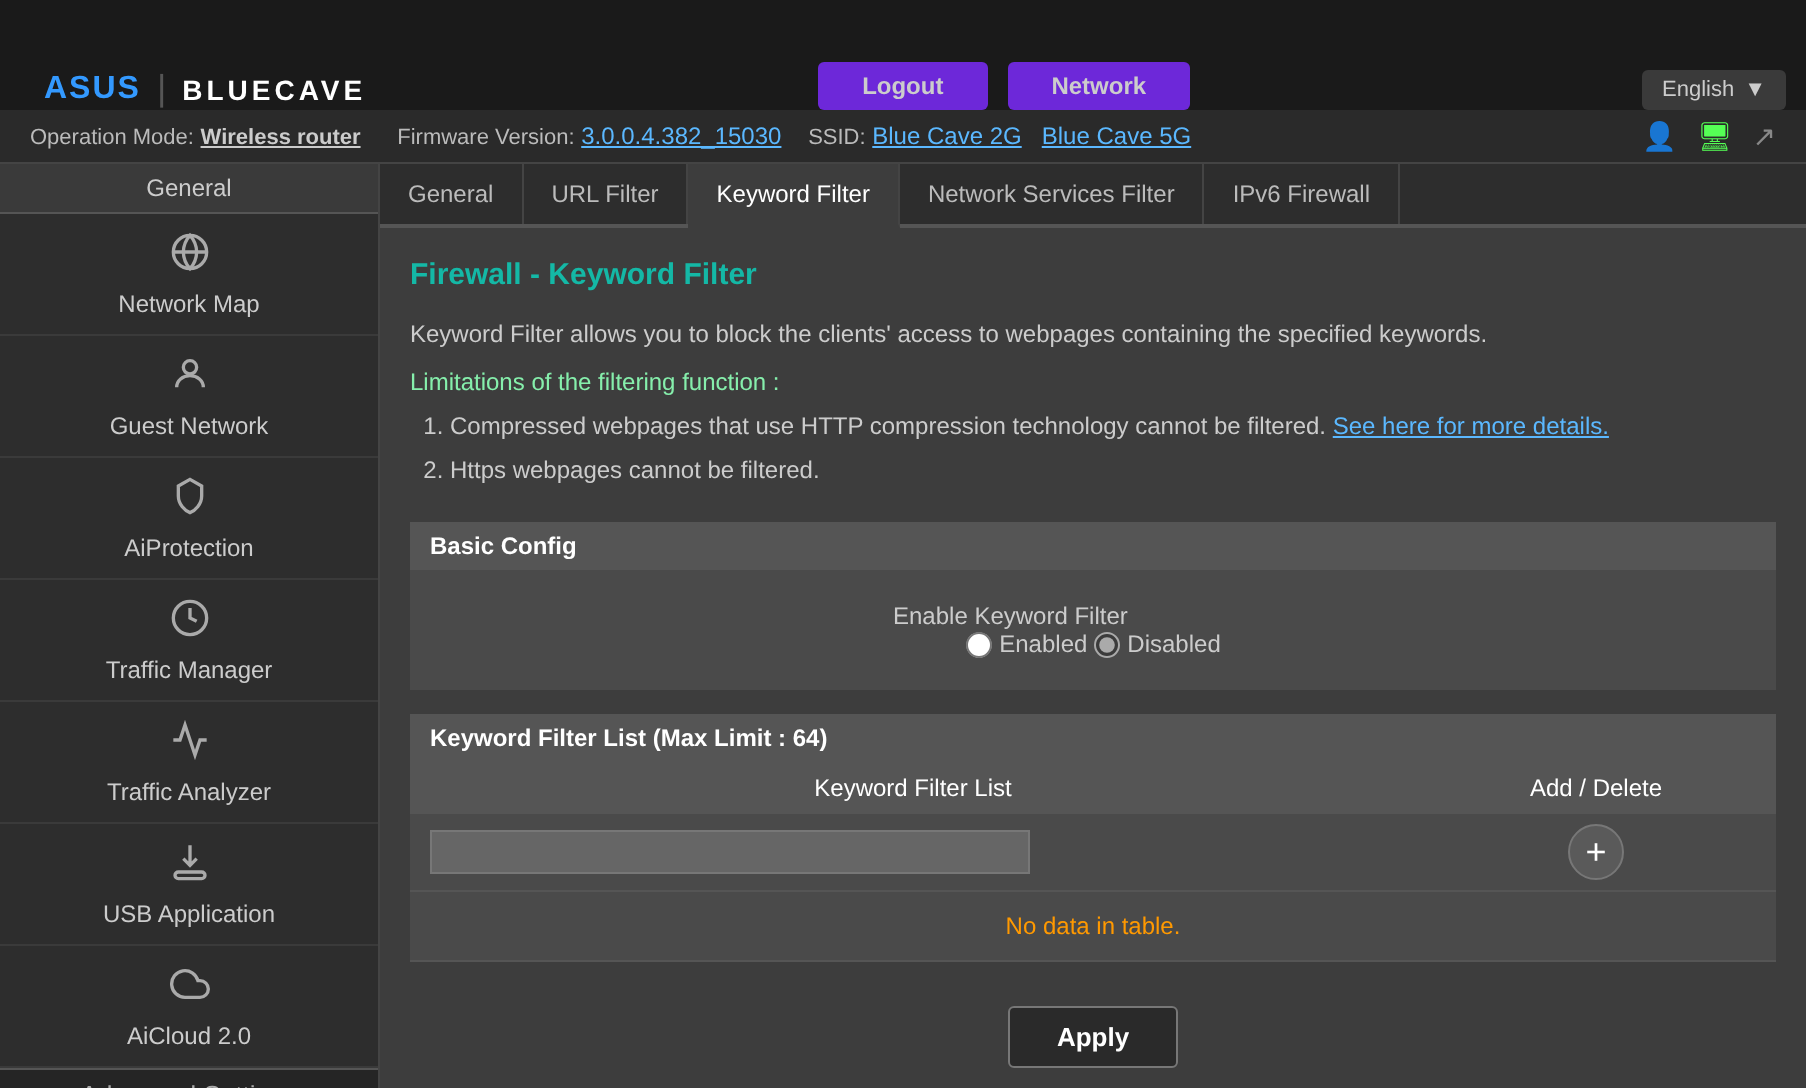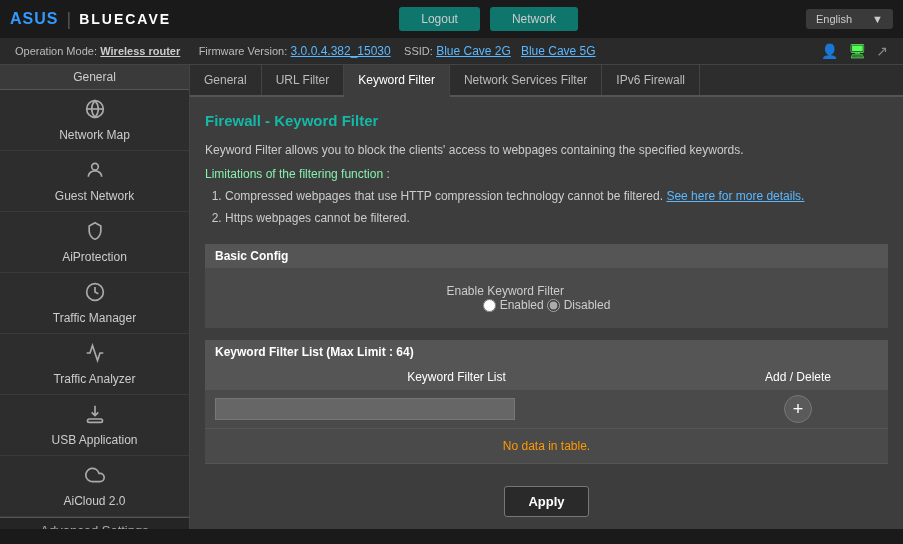--- a/index.html
+++ b/index.html
@@ -1,26 +1,26 @@
 <!DOCTYPE html>
 <html><head>
   <meta charset="utf-8">
   <style>
     * { margin: 0; padding: 0; box-sizing: border-box; }
     body { width: 903px; height: 544px; font-family: Arial, sans-serif; font-size: 12px; background: #1a1a1a; overflow: hidden; }
 
     
-    .top-bar { display: flex; align-items: center; height: 38px; background: #1a1a1a; padding: 0 10px; }
+    .top-bar { display: flex; align-items: flex-end; height: 55px; background: #1a1a1a; padding: 0 10px; margin-left: 12px; }
     .logo-area { display: flex; align-items: center; gap: 8px; min-width: 160px; }
     .logo-asus { color: #3399ff; font-weight: bold; font-size: 16px; letter-spacing: 1px; }
     .logo-sep { color: #555; font-size: 18px; }
     .logo-name { color: #fff; font-weight: bold; font-size: 14px; letter-spacing: 2px; }
     .top-nav { display: flex; gap: 10px; flex: 1; justify-content: center; }
-    .top-btn { background: #0f766e; color: #ccc; border: none; padding: 5px 22px; cursor: pointer; font-size: 12px; border-radius: 3px; }
-    .lang-select { display: flex; align-items: center; gap: 20px; color: #ccc; background: #3a3a3a; padding: 4px 10px; border-radius: 3px; cursor: pointer; }
+    .top-btn { background: #6d28d9; color: #ccc; border: none; padding: 5px 22px; cursor: pointer; font-size: 12px; border-radius: 3px; font-weight: bold; }
+    .lang-select { display: flex; align-items: center; gap: 5px; color: #ccc; background: #3a3a3a; padding: 4px 10px; border-radius: 3px; cursor: pointer; }
     .lang-select span { font-size: 11px; }
 
     
     .info-bar { background: #2a2a2a; padding: 5px 15px; display: flex; align-items: center; justify-content: space-between; border-bottom: 1px solid #444; }
     .info-text { font-size: 11px; color: #bbb; }
     .info-icons { display: flex; gap: 10px; }
     .info-icon { color: #888; font-size: 14px; cursor: pointer; }
 
     
     .main-layout { display: flex; height: calc(544px - 38px - 42px); }

